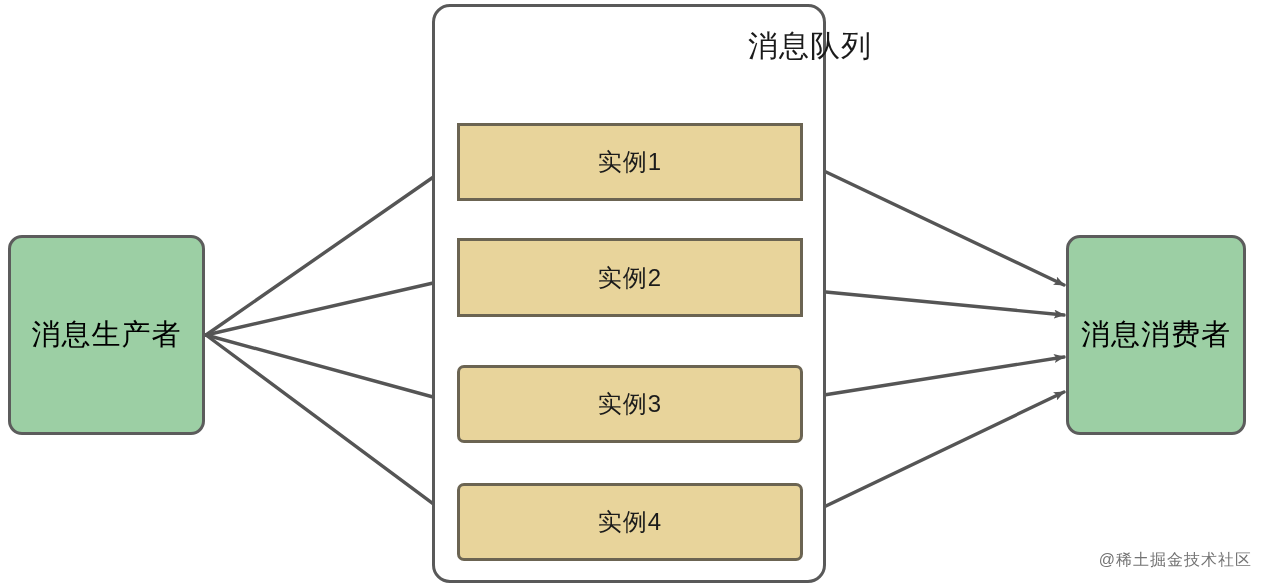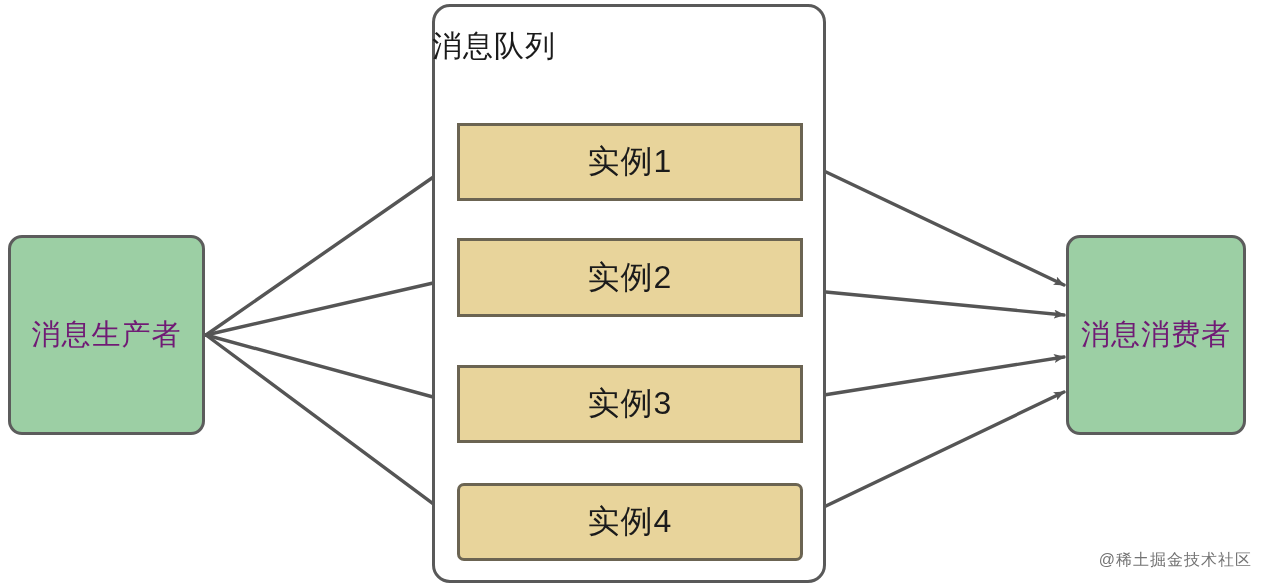--- a/index.html
+++ b/index.html
@@ -32,50 +32,50 @@
     display: flex;
     align-items: center;
     justify-content: center;
     text-align: center;
   }
 
   .endpoint-node {
     background: #9ccfa4;
     border: 3px solid #5c5c5c;
     border-radius: 14px;
-    color: #701a75;
+    color: #000000;
     font-size: 29px;
     letter-spacing: 1px;
     z-index: 3;
   }
 
   .queue-container {
     background: #ffffff;
     border: 3px solid #595959;
     border-radius: 18px;
     z-index: 1;
   }
 
   .queue-title {
     position: absolute;
     left: 432px;
     top: 26px;
     width: 440px;
-    text-align: left;
+    text-align: right;
     font-size: 30px;
     color: #1b1b1b;
     letter-spacing: 1px;
     z-index: 2;
   }
 
   .instance-box {
     background: #e8d49b;
     border: 3px solid #6b6452;
     color: #1b1b1b;
-    font-size: 32px;
+    font-size: 24px;
     letter-spacing: 1px;
     z-index: 4;
   }
 
   .watermark {
     position: absolute;
     right: 18px;
     bottom: 16px;
     font-size: 16px;
     color: #737373;
@@ -117,21 +117,21 @@
 
   <div class="queue-title">消息队列</div>
 
   <div id="instance-layer">
       <div class="node instance-box" style="left: 457px; top: 123px; width: 346px; height: 78px;">
         <span>实例1</span>
       </div>
       <div class="node instance-box" style="left: 457px; top: 238px; width: 346px; height: 79px;">
         <span>实例2</span>
       </div>
-      <div class="node instance-box" style="left: 457px; top: 365px; width: 346px; height: 78px;">
+      <div class="node instance-box" style="left: 457px; top: 365px; width: 346px; height: 78px; border-radius: 7px;">
         <span>实例3</span>
       </div>
       <div class="node instance-box" style="left: 457px; top: 483px; width: 346px; height: 78px; border-radius: 7px;">
         <span>实例4</span>
       </div>
     </div>
 
   <div class="node endpoint-node" id="consumer-box" style="left: 1066px; top: 235px; width: 180px; height: 200px;">
     <span>消息消费者</span>
   </div>

